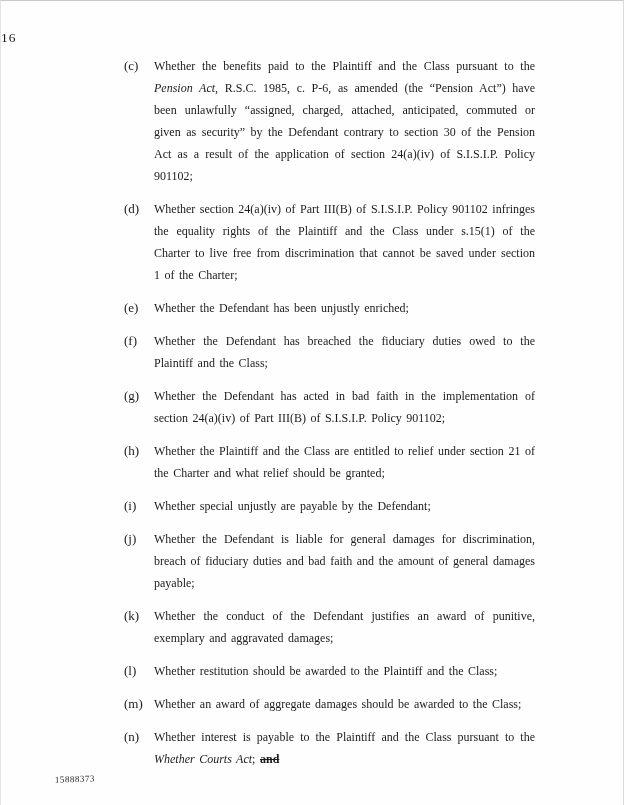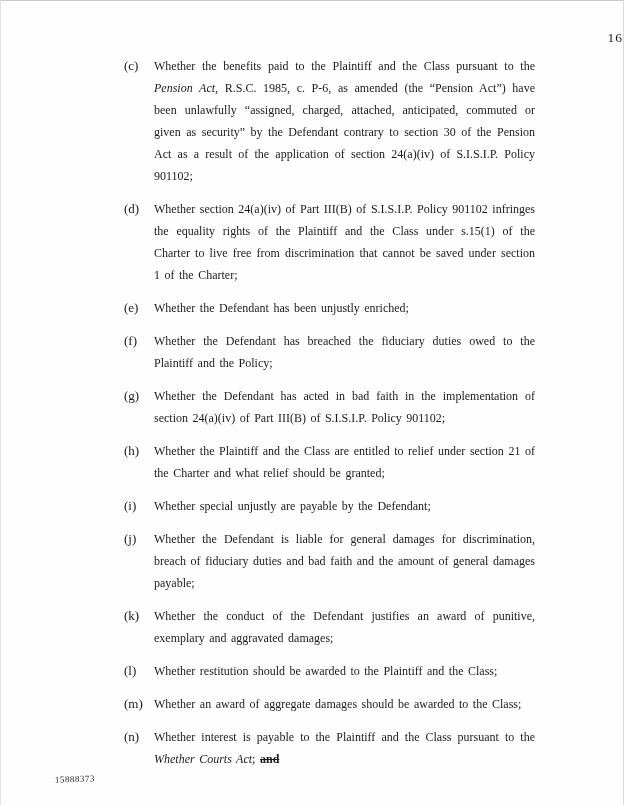--- a/index.html
+++ b/index.html
@@ -18,21 +18,21 @@
     box-sizing: border-box;
     border-top: 1px solid #c9c9c9;
     border-left: 1px solid #e3e3e3;
     border-right: 1px solid #dadada;
   }
   .page-number {
     position: absolute;
     top: 29px;
     left: 0;
     width: 100%;
-    text-align: right;
+    text-align: left;
     font-size: 13.5px;
     letter-spacing: 1px;
   }
   .issues {
     position: absolute;
     top: 54px;
     left: 123px;
     right: 88px;
   }
   .item-row {
@@ -81,21 +81,21 @@
       <div class="item-row">
         <span class="item-label">(d)</span>
         <p class="item-text"><span class="seg normal">Whether section 24(a)(iv) of Part III(B) of S.I.S.I.P. Policy 901102 infringes the equality rights of the Plaintiff and the Class under s.15(1) of the Charter to live free from discrimination that cannot be saved under section 1 of the Charter;</span></p>
       </div>
       <div class="item-row">
         <span class="item-label">(e)</span>
         <p class="item-text"><span class="seg normal">Whether the Defendant has been unjustly enriched;</span></p>
       </div>
       <div class="item-row">
         <span class="item-label">(f)</span>
-        <p class="item-text"><span class="seg normal">Whether the Defendant has breached the fiduciary duties owed to the Plaintiff and the Policy;</span></p>
+        <p class="item-text"><span class="seg normal">Whether the Defendant has breached the fiduciary duties owed to the Plaintiff and the Class;</span></p>
       </div>
       <div class="item-row">
         <span class="item-label">(g)</span>
         <p class="item-text"><span class="seg normal">Whether the Defendant has acted in bad faith in the implementation of section 24(a)(iv) of Part III(B) of S.I.S.I.P. Policy 901102;</span></p>
       </div>
       <div class="item-row">
         <span class="item-label">(h)</span>
         <p class="item-text"><span class="seg normal">Whether the Plaintiff and the Class are entitled to relief under section 21 of the Charter and what relief should be granted;</span></p>
       </div>
       <div class="item-row">

